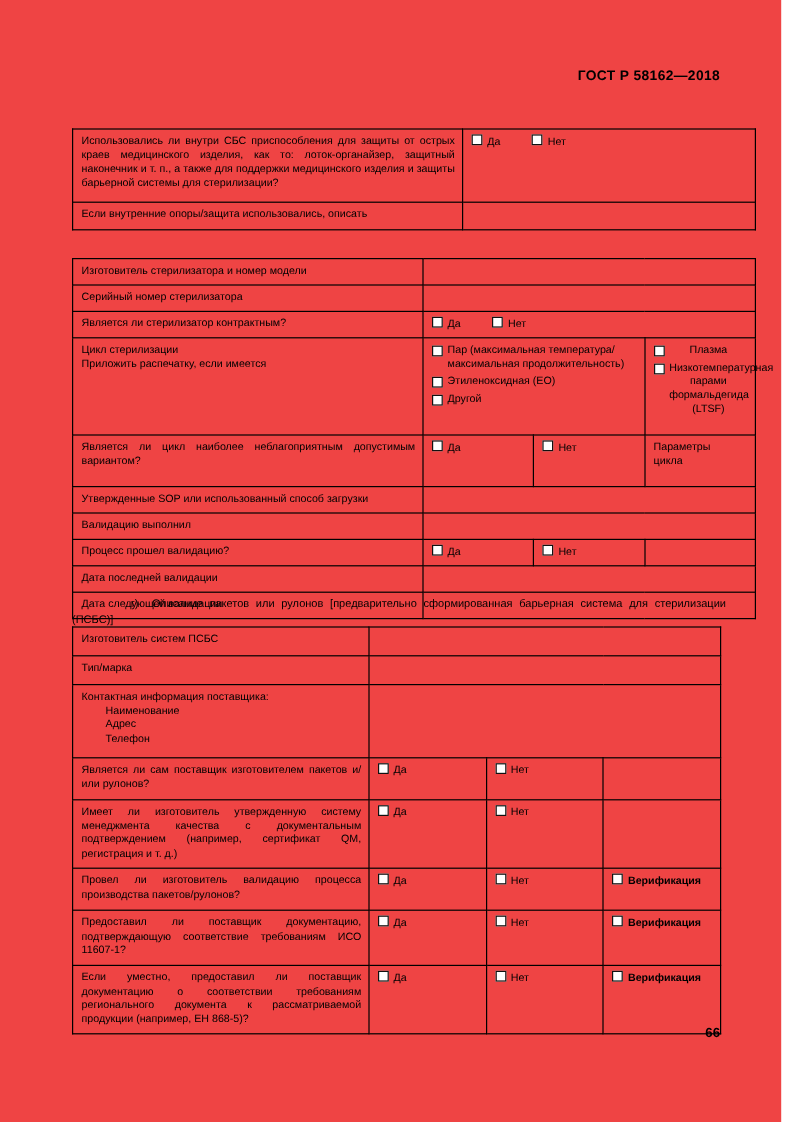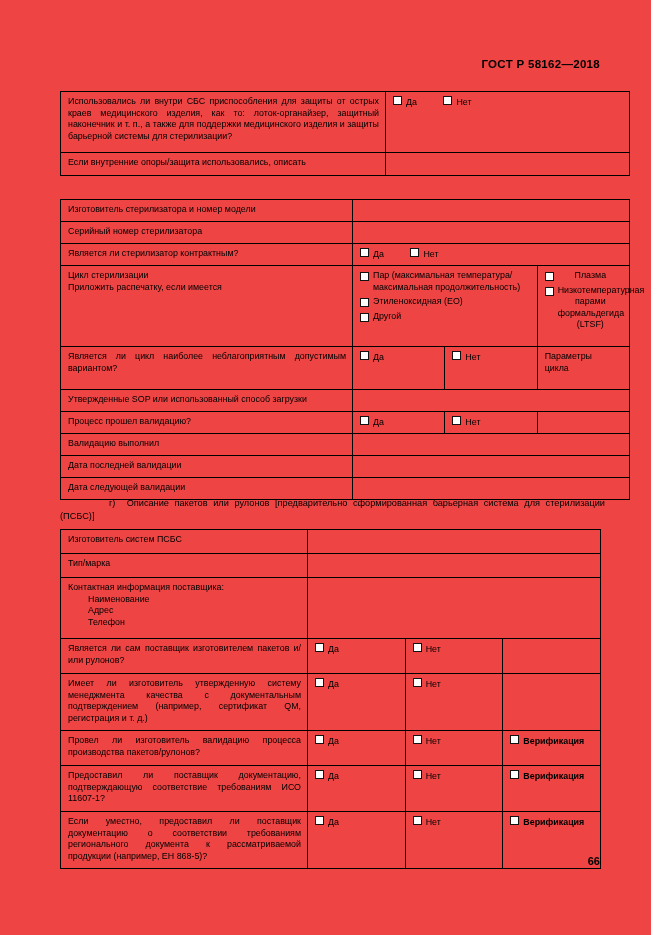--- a/index.html
+++ b/index.html
@@ -44,20 +44,21 @@
   }
   .section-head .ind {
     display: inline-block;
     width: 49px;
   }
   table.form {
     position: absolute;
     border-collapse: collapse;
     table-layout: fixed;
     border: 1.6px solid #000;
+    margin-top: 16px;
   }
   table.form td {
     border: 0.8px solid #000;
     vertical-align: top;
     padding: 4px 6px 4px 7px;
     font-size: 8.9px;
     line-height: 11.6px;
   }
   table.form td.justify {
     text-align: justify;
@@ -100,21 +101,21 @@
     margin-right: 24px;
     white-space: nowrap;
   }
   .sub {
     display: block;
     padding-left: 20px;
   }
   
   #table-sbs-accessories { left: 60px; top: 91px; width: 541px; }
   #table-sterilization   { left: 60px; top: 199px; width: 541px; }
-  #table-psbs           { left: 60px; top: 529px; width: 541px; }
+  #table-psbs           { left: 60px; top: 506px; width: 541px; }
   .w-lbl-1  { width: 311px; }
   .w-val-1  { width: 230px; }
   .w-lbl-2  { width: 278px; }
   .w-yes-2  { width: 87px; }
   .w-no-2   { width: 88px; }
   .w-par-2  { width: 88px; }
   .w-wide-2 { width: 263px; }
   .w-cyc-a  { width: 139px; }
   .w-cyc-b  { width: 124px; text-align: center; }
   .w-lbl-3  { width: 233px; }
@@ -189,32 +190,32 @@
       <td class="w-par-2">
         <span>Параметры</span><br>
         <span>цикла</span>
       </td>
     </tr>
     <tr>
       <td class="w-lbl-2" style="height:13px">Утвержденные SOP или использованный способ загрузки</td>
       <td colspan="3"></td>
     </tr>
     <tr>
+      <td class="w-lbl-2" style="height:13px">Валидацию выполнил</td>
+      <td colspan="3"></td>
+    </tr>
+    <tr>
       <td class="w-lbl-2" style="height:13px">Процесс прошел валидацию?</td>
       <td class="w-yes-2 opt">
         <span class="optline"><span class="cb"></span><span>Да</span></span>
       </td>
       <td class="w-no-2 opt">
         <span class="optline"><span class="cb"></span><span>Нет</span></span>
       </td>
       <td class="w-par-2"></td>
-    </tr>
-    <tr>
-      <td class="w-lbl-2" style="height:13px">Валидацию выполнил</td>
-      <td colspan="3"></td>
     </tr>
     <tr>
       <td class="w-lbl-2" style="height:13px">Дата последней валидации</td>
       <td colspan="3"></td>
     </tr>
     <tr>
       <td class="w-lbl-2" style="height:13px">Дата следующей валидации</td>
       <td colspan="3"></td>
     </tr>
   </tbody>

